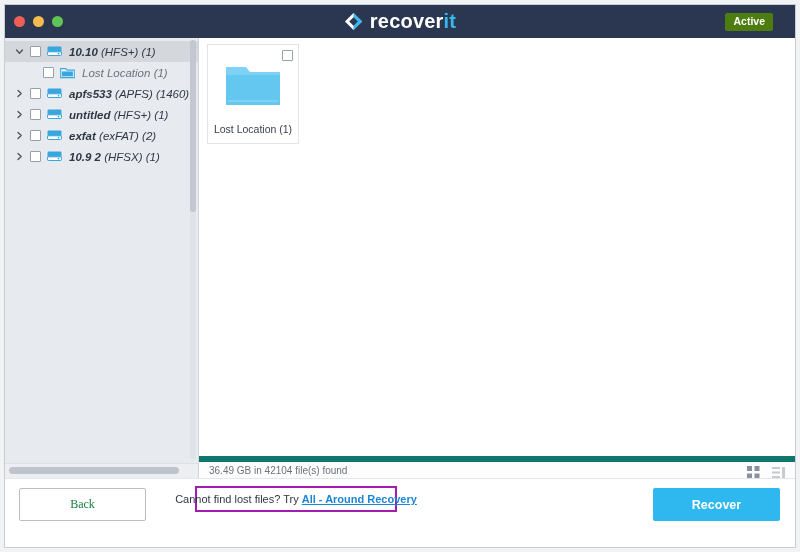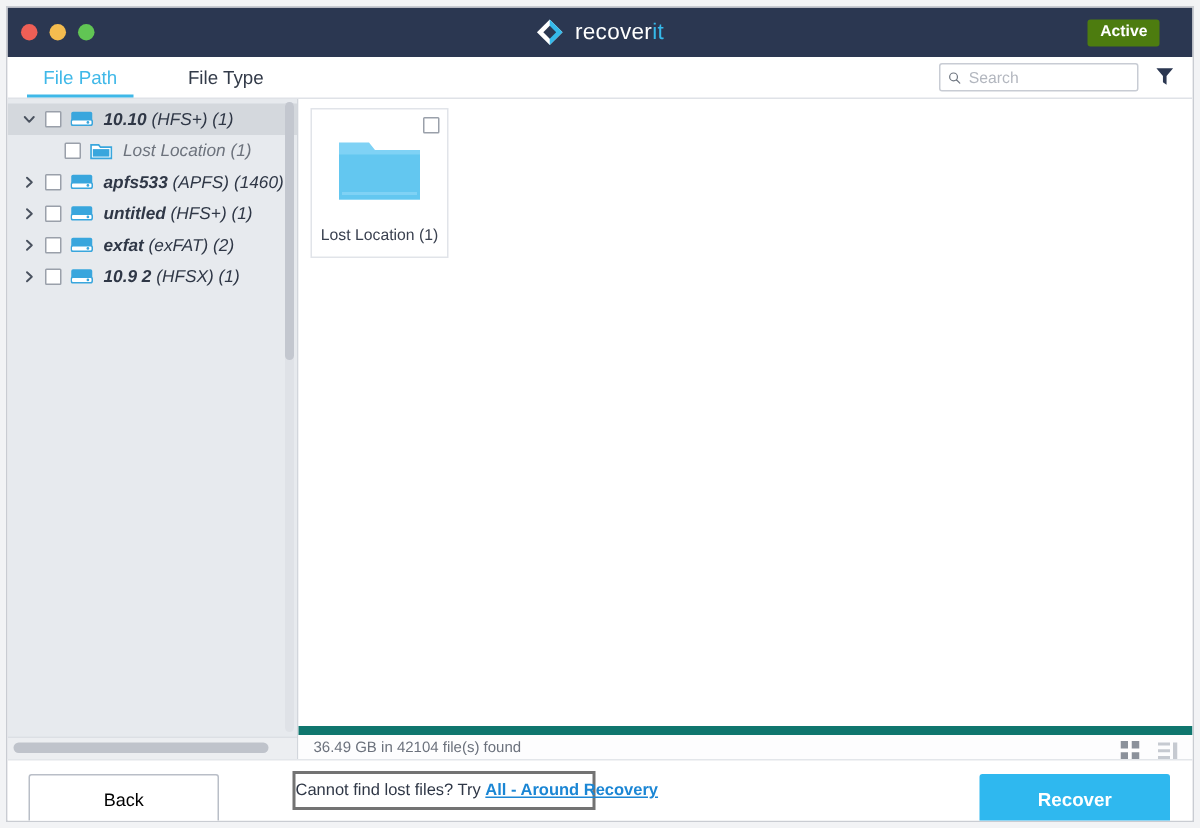--- a/index.html
+++ b/index.html
@@ -46,24 +46,24 @@
 
   .brand {
     position: absolute;
     left: 0; right: 0; top: 0; bottom: 0;
     display: flex; align-items: center; justify-content: center;
     gap: 7px;
     pointer-events: none;
   }
   .brand-mark { width: 19px; height: 19px; display: block; }
   .brand-text {
-    font-size: 15px;
+    font-size: 20px;
     letter-spacing: .2px;
     color: #ffffff;
-    font-weight: 400;
+    font-weight: 700;
   }
   .brand-text .accent { color: #35b9ea; }
 
   .active-badge {
     position: absolute;
     right: 22px; top: 8px;
     background: #4d7c0f;
     color: #ffffff;
     font-size: 10.5px;
     font-weight: bold;
@@ -276,31 +276,32 @@
     border-top: 1px solid #e3e6ea;
   }
   .back-btn {
     position: absolute;
     left: 14px; top: 9px;
     width: 127px; height: 33px;
     border: 1px solid #b9bec7;
     background: #ffffff;
     border-radius: 2px;
     font-size: 12px;
-    color: #000000;
-    font-family: Liberation Sans, sans-serif;
+    color: #15803d;
+    font-family: Liberation Serif, serif;
     cursor: pointer;
   }
   .hint-box {
     position: absolute;
     left: 190px; top: 7px;
     width: 202px; height: 26px;
-    border: 2px solid #737373;
+    border: 2px solid #a21caf;
     display: flex;
     align-items: center;
+    justify-content: center;
     background: #ffffff;
   }
   .hint-text { font-size: 11px; color: #2f3746; white-space: nowrap; }
   .hint-link {
     color: #1b86d4;
     font-weight: bold;
     text-decoration: underline;
     cursor: pointer;
   }
   .recover-btn {
@@ -333,36 +334,20 @@
         <svg class="brand-mark" viewBox="0 0 20 20">
           <polygon points="10,1 19,10 10,19 1,10" fill="#ffffff"></polygon>
           <polygon points="10,1 19,10 10,19" fill="#35b9ea"></polygon>
           <polygon points="10,5.5 14.5,10 10,14.5 5.5,10" fill="#2b3751"></polygon>
         </svg>
         <span class="brand-text"><span>recover</span><span class="accent">it</span></span>
       </div>
       <div class="active-badge">Active</div>
     </div>
 
-    <div class="tabbar">
-      <div class="tabs">
-        <div class="tab active">File Path</div>
-        <div class="tab">File Type</div>
-      </div>
-      <div class="search-wrap">
-        <svg width="10" height="10" viewBox="0 0 12 12">
-          <circle cx="5" cy="5" r="3.5" fill="none" stroke="#6f7680" stroke-width="1.1"></circle>
-          <line x1="7.6" y1="7.6" x2="10.6" y2="10.6" stroke="#6f7680" stroke-width="1.1" stroke-linecap="round"></line>
-        </svg>
-        <input class="search-input" type="text" placeholder="Search" style="">
-      </div>
-      <svg class="filter-icon" viewBox="0 0 14 15">
-        <polygon points="1,1.5 13,1.5 8.3,7.2 8.3,13.5 5.7,11.6 5.7,7.2" fill="#2b3751"></polygon>
-      </svg>
-    </div>
 
     <div class="body">
 
       <div class="sidebar">
         <div class="tree">
 
           <div class="tree-row selected">
             <span class="twisty">
               <svg width="9" height="9" viewBox="0 0 9 9">
                   <polyline points="1.5,3 4.5,6.2 7.5,3" fill="none" stroke="#4a525f" stroke-width="1.3" stroke-linecap="round" stroke-linejoin="round"></polyline>

